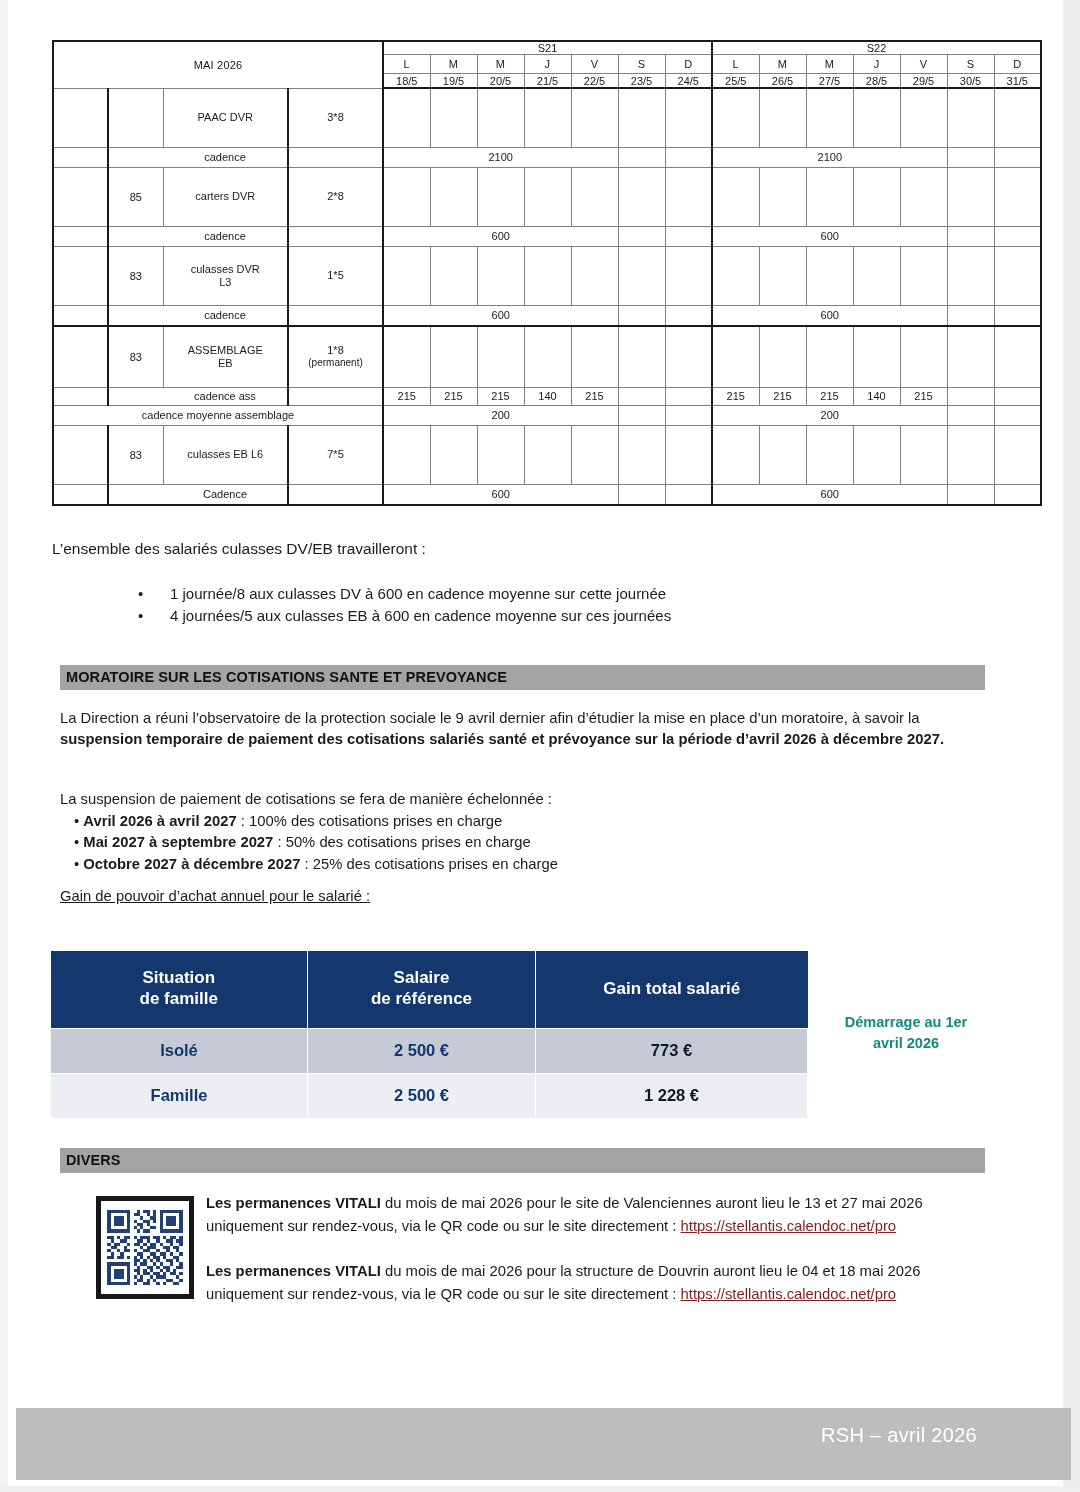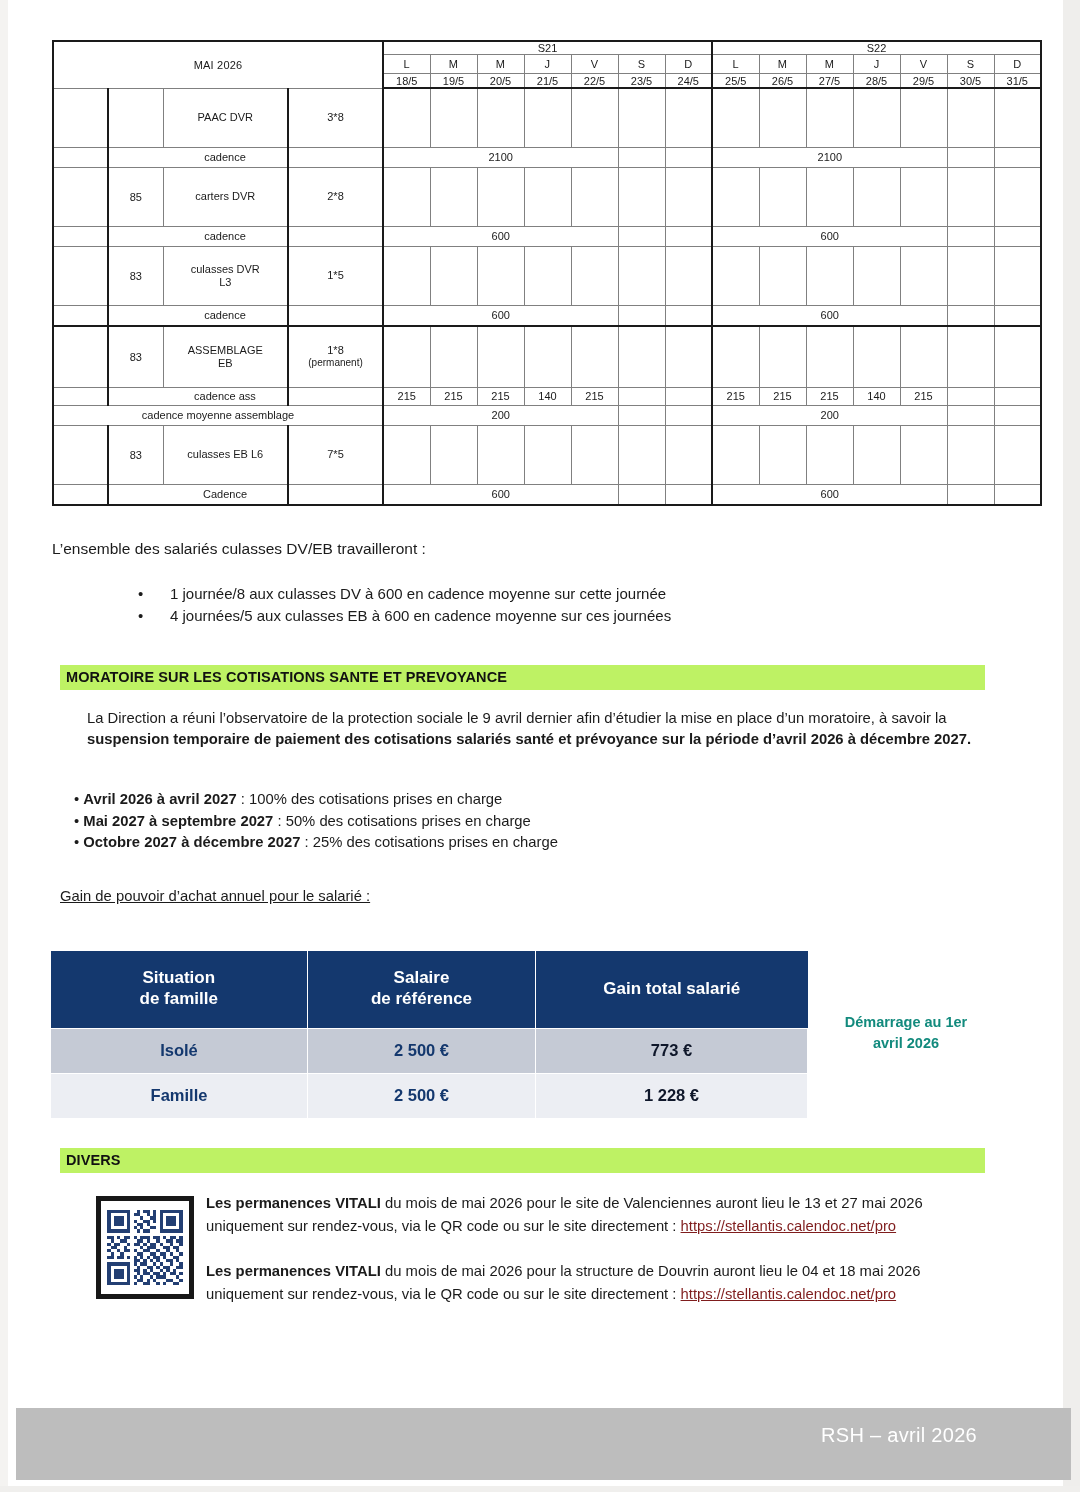--- a/index.html
+++ b/index.html
@@ -151,32 +151,32 @@
     font-size: 15px;
     line-height: 22px;
   }
   .bullets .bi { display: flex; }
   .bullets .bi .dot { width: 32px; text-align: left; }
 
   .sec-head {
     position: absolute;
     left: 52px;
     width: 925px;
-    background: #bef264;
+    background: #a3a3a3;
     font-size: 14.5px;
     font-weight: bold;
     color: #111111;
     padding: 4px 6px 5px 6px;
     box-sizing: border-box;
     letter-spacing: .1px;
   }
   #moratoire-head { top: 665px; }
   #divers-head { top: 1148px; width: 925px; }
 
-  .para-1 { left: 52px; top: 708px; width: 912px; font-size: 14.8px; line-height: 21px; margin-left: 27px; }
+  .para-1 { left: 52px; top: 708px; width: 912px; font-size: 14.8px; line-height: 21px; }
   .para-1 b { font-weight: bold; }
   .para-2 { left: 52px; top: 789px; width: 912px; font-size: 14.8px; line-height: 21.5px; }
   .para-2 .li { padding-left: 27px; text-indent: -13px; }
   .under-line { left: 52px; top: 888px; font-size: 14.8px; text-decoration: underline; }
 
   
   .gain-table {
     position: absolute;
     left: 42px;
     top: 951px;
@@ -552,20 +552,21 @@
     </div>
   </div>
 
   <div class="sec-head" id="moratoire-head">MORATOIRE SUR LES COTISATIONS SANTE ET PREVOYANCE</div>
 
   <div class="body-text para-1">
     <span>La Direction a réuni l’observatoire de la protection sociale le 9 avril dernier afin d’étudier la mise en place d’un moratoire, à savoir la </span><b>suspension temporaire de paiement des cotisations salariés santé et prévoyance sur la période d’avril 2026 à décembre 2027.</b>
   </div>
 
   <div class="body-text para-2">
+    <div>La suspension de paiement de cotisations se fera de manière échelonnée :</div>
     <div class="li">
       <span>•</span>
       <b>Avril 2026 à avril 2027</b><span> : 100% des cotisations prises en charge</span>
     </div>
     <div class="li">
       <span>•</span>
       <b>Mai 2027 à septembre 2027</b><span> : 50% des cotisations prises en charge</span>
     </div>
     <div class="li">
       <span>•</span>

